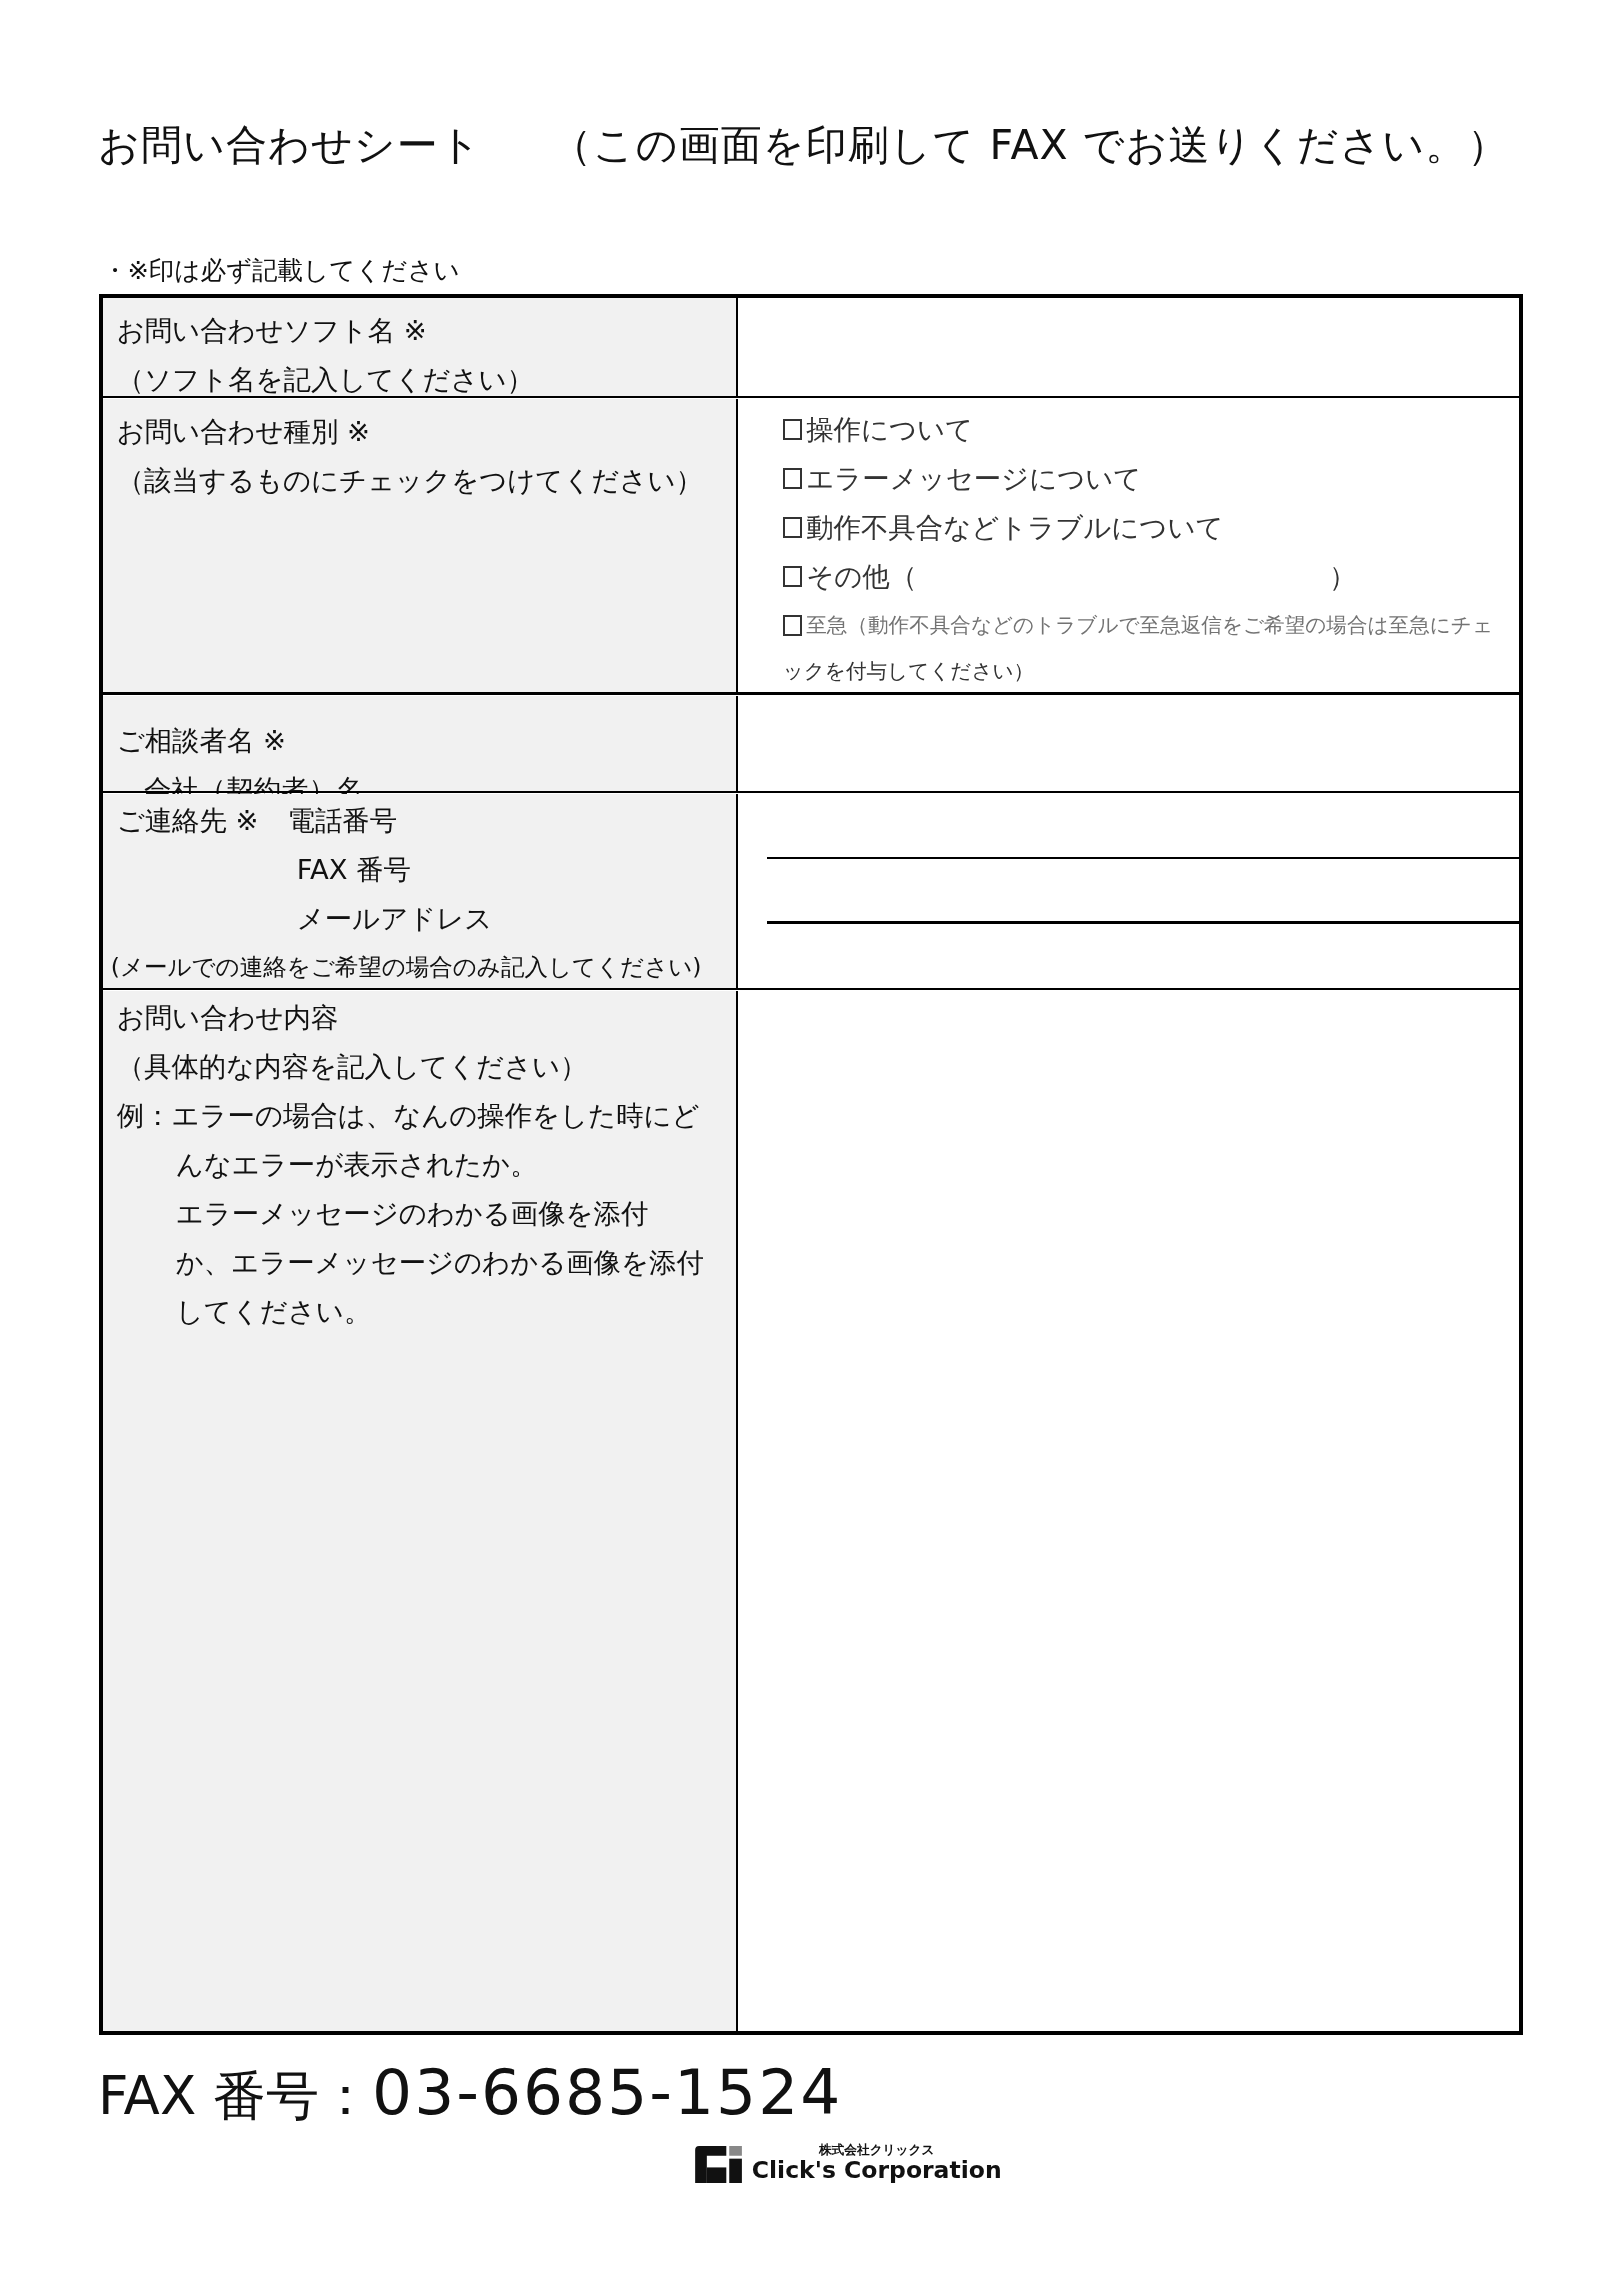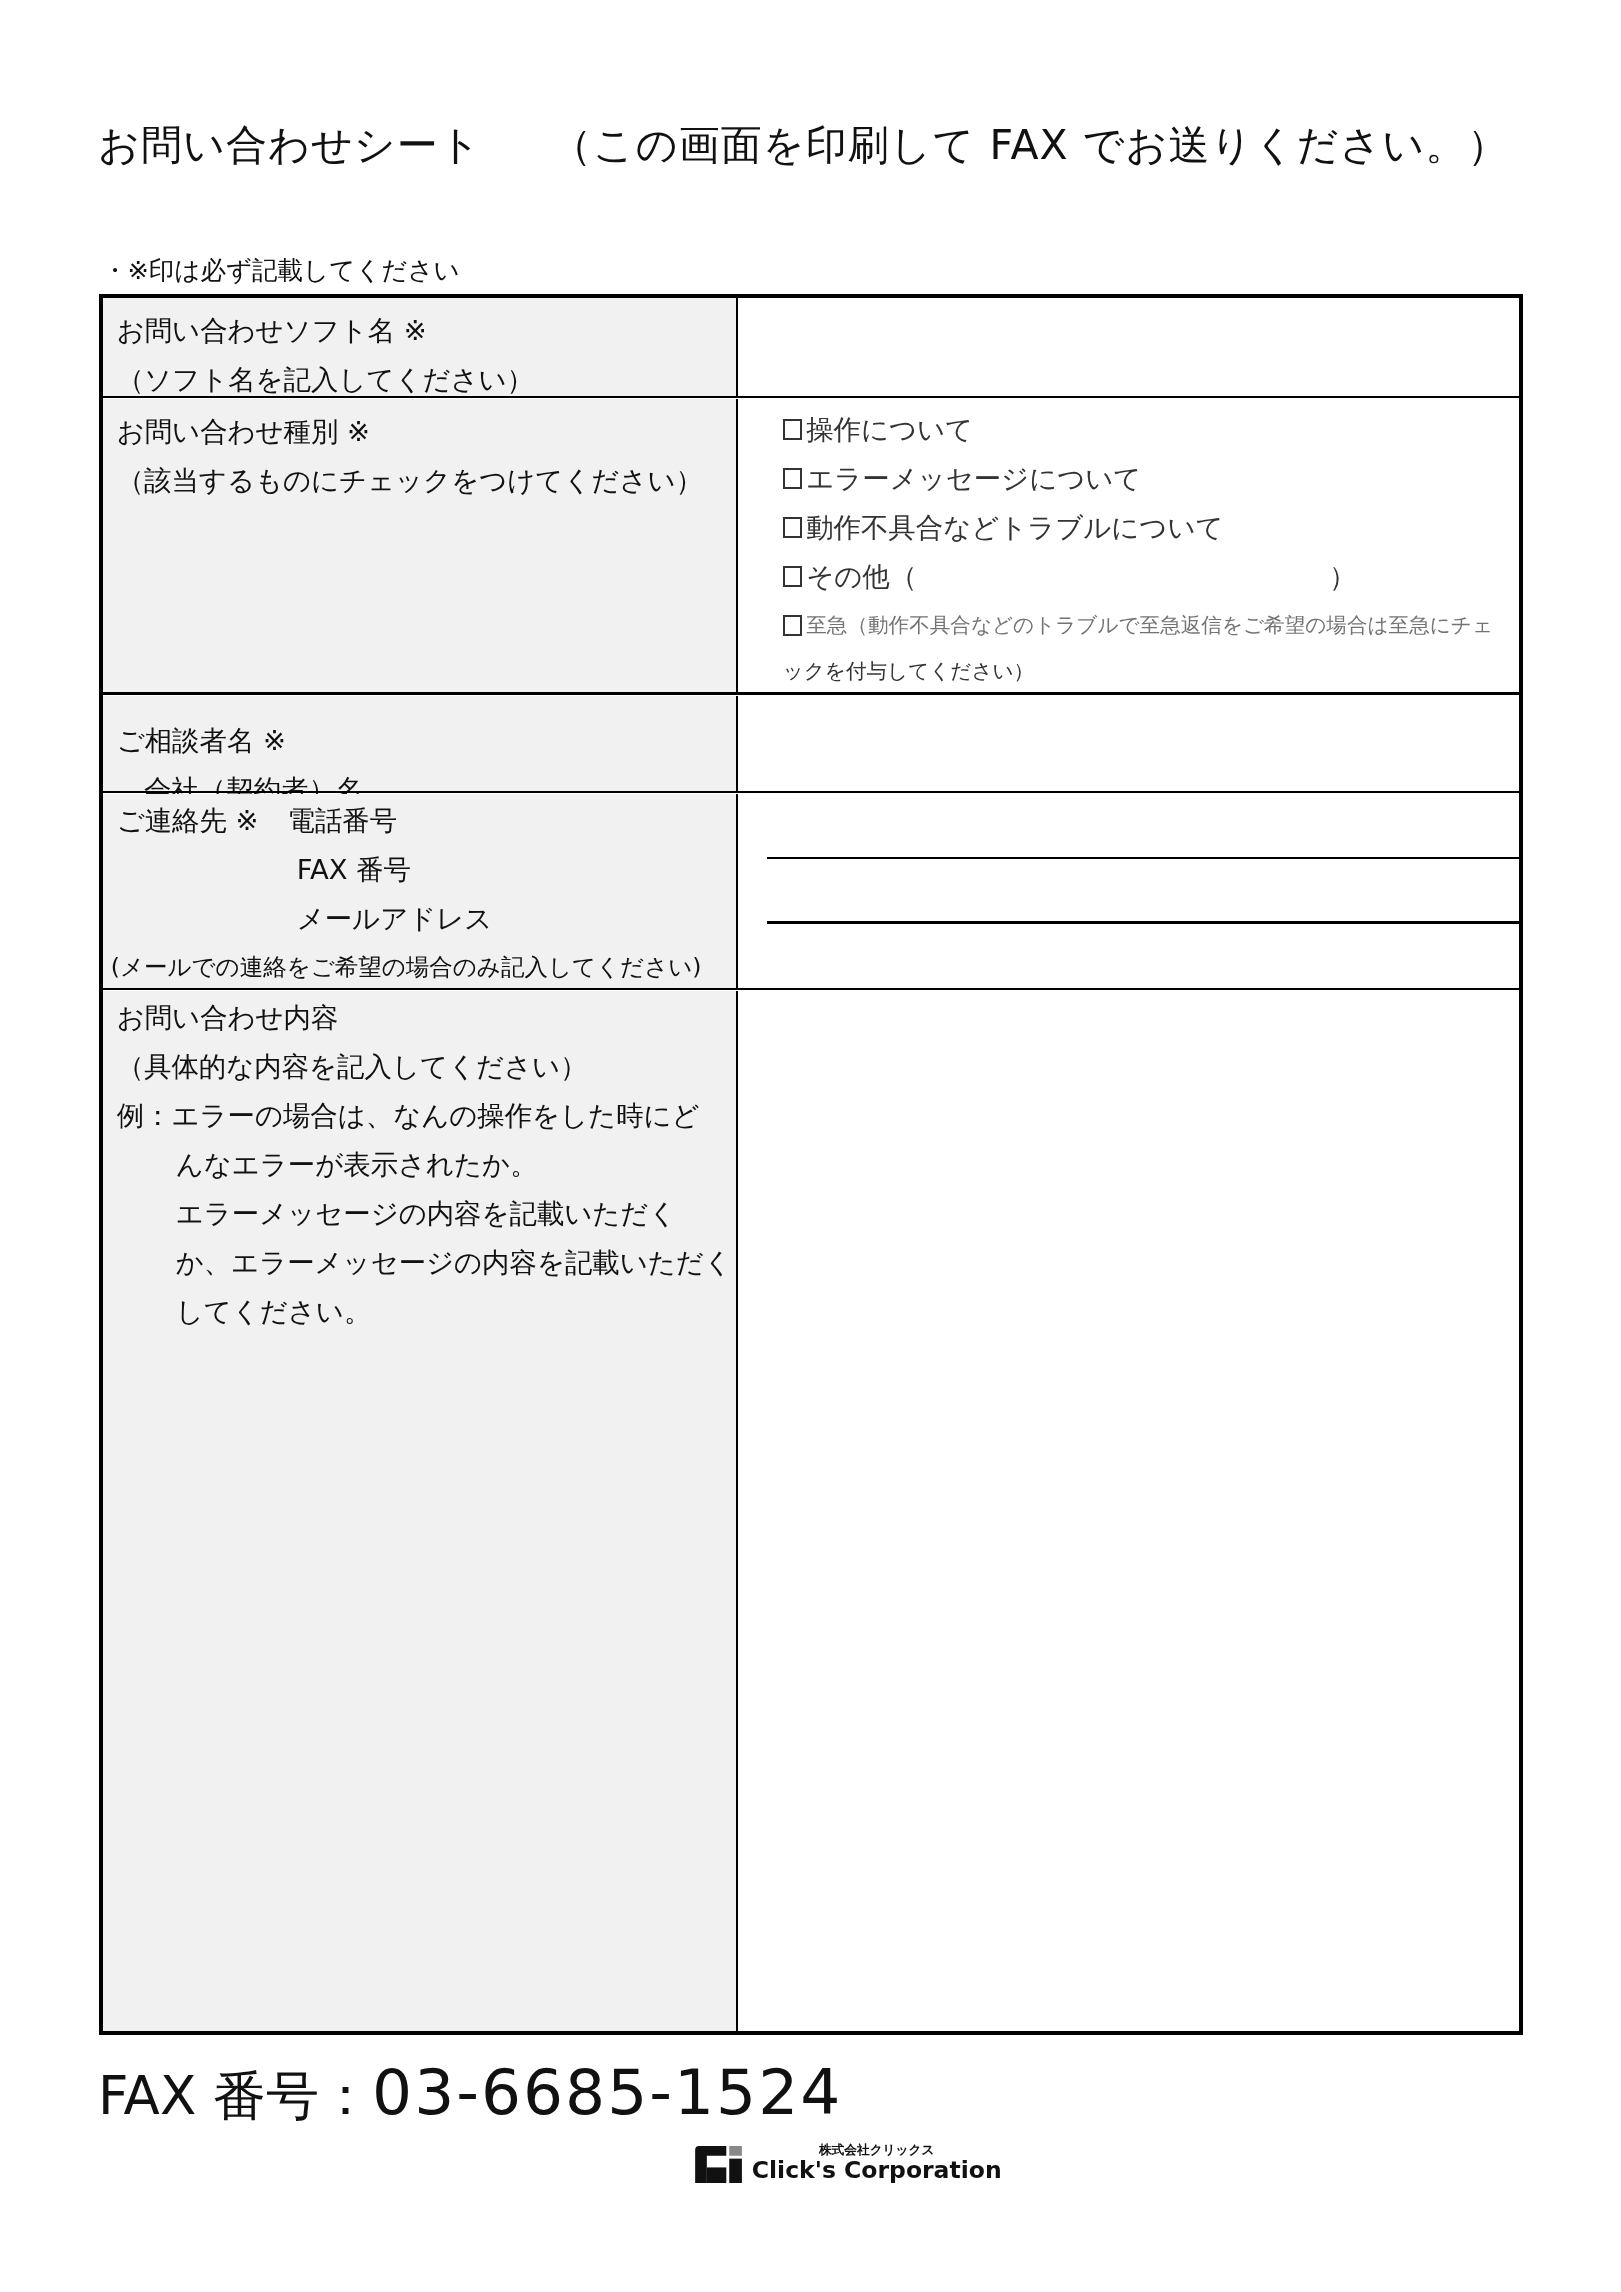--- a/index.html
+++ b/index.html
@@ -117,22 +117,22 @@
     </div>
   </div>
   <div class="hline thin" style="top:690px;"></div>
 
   <div class="row" style="top:693px; bottom:0;">
     <div class="lcell" style="padding-top:2px;">
       <div class="line">お問い合わせ内容</div>
       <div class="line">（具体的な内容を記入してください）</div>
       <div class="line">例：エラーの場合は、なんの操作をした時にど</div>
       <div class="line indent-ex">んなエラーが表示されたか。</div>
-      <div class="line indent-ex">エラーメッセージの内容を記載いただく</div>
-      <div class="line indent-ex">か、エラーメッセージの内容を記載いただく</div>
+      <div class="line indent-ex">エラーメッセージのわかる画像を添付</div>
+      <div class="line indent-ex">か、エラーメッセージのわかる画像を添付</div>
       <div class="line indent-ex">してください。</div>
     </div>
     <div class="rcell"></div>
   </div>
 </div>
 
 <div class="fax">
   <span>FAX 番号：</span><span class="num">03-6685-1524</span>
 </div>
 

